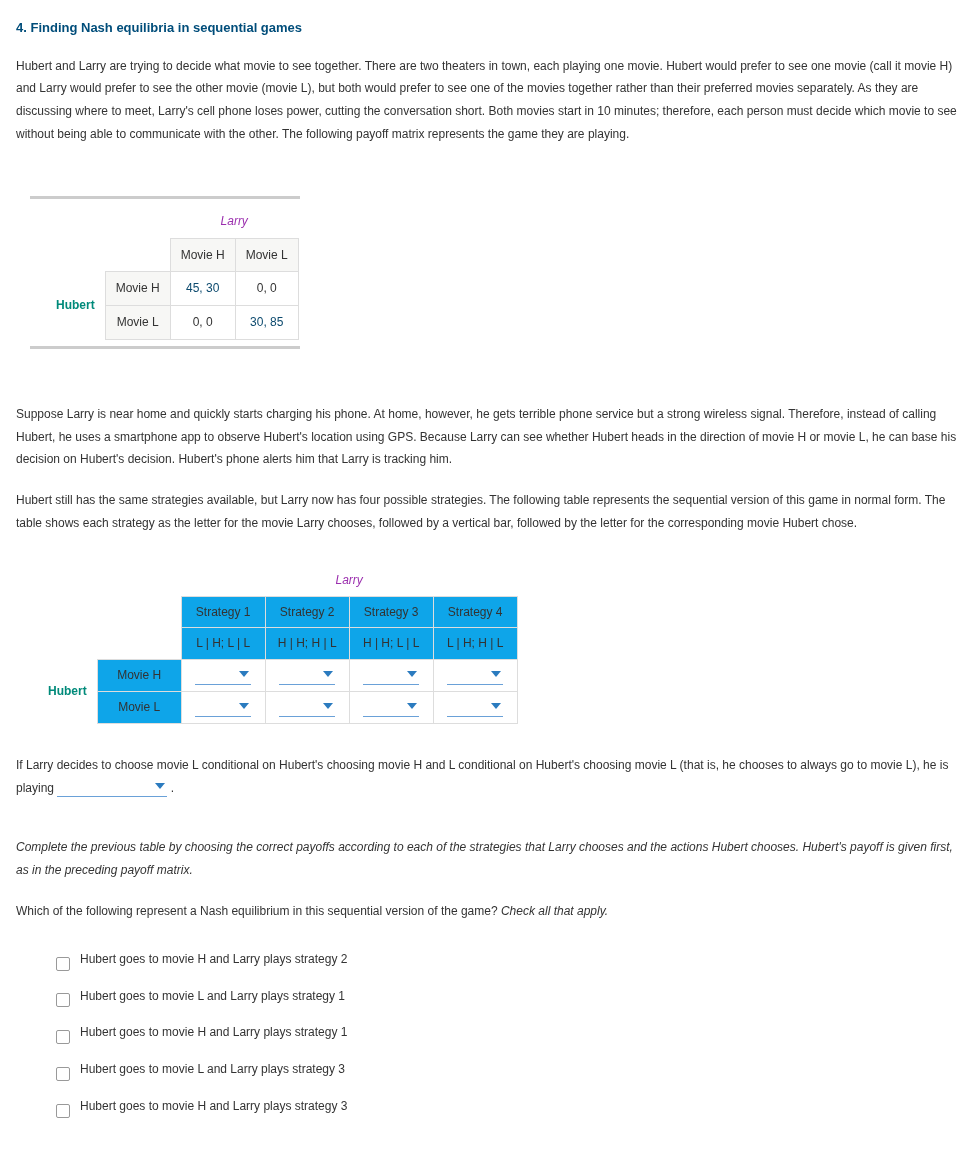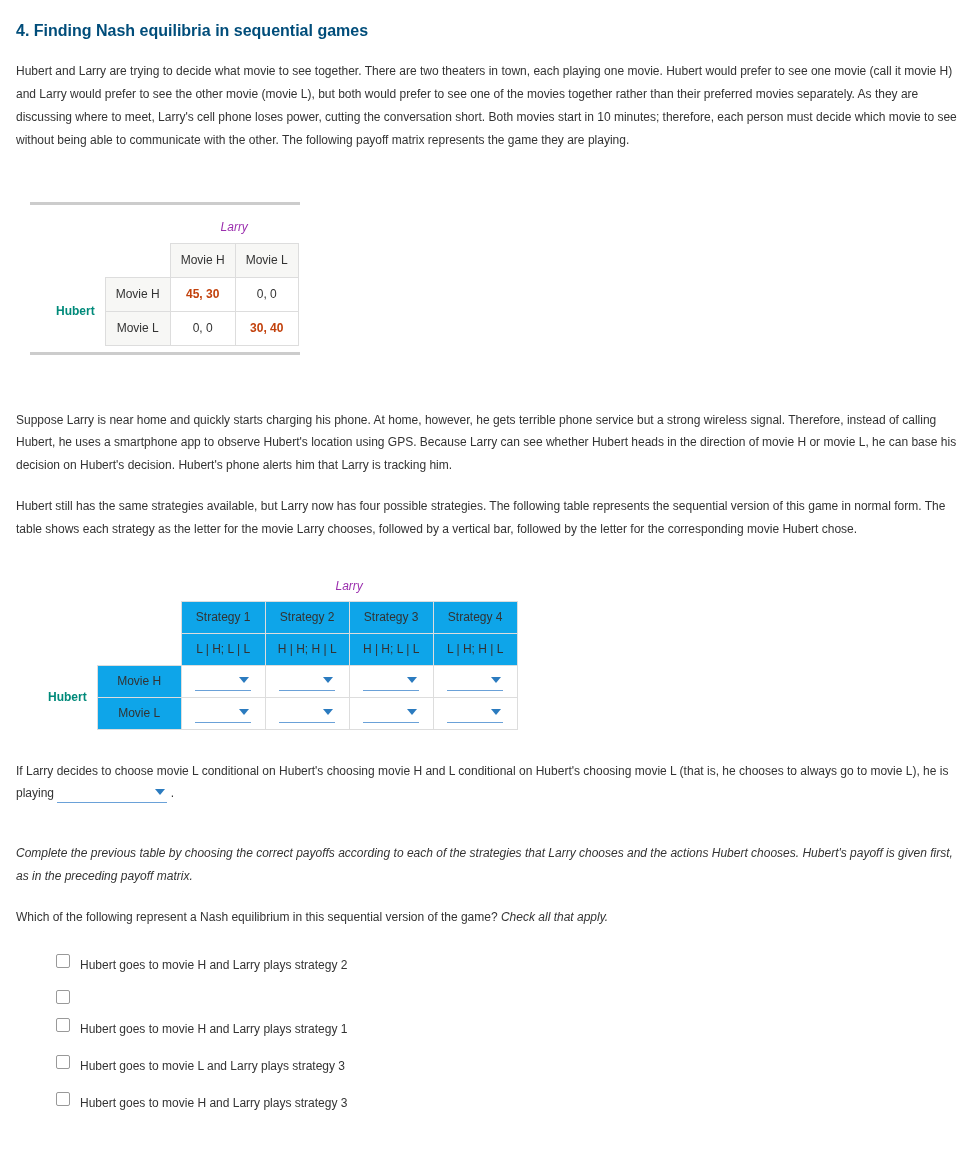--- a/index.html
+++ b/index.html
@@ -8,21 +8,21 @@
     font-size: 12px;
     color: #333;
     margin: 0;
     padding: 16px;
     width: 980px;
     line-height: 1.9;
   }
   .title {
     color: #004d7a;
     font-weight: bold;
-    font-size: 16px;
+    font-size: 13px;
     margin-bottom: 14px;
   }
   .para {
     margin-bottom: 18px;
   }
   .italic { font-style: italic; margin-top: 37px; }
   .matrix-wrap {
     margin: 26px 0 40px 14px;
     display: inline-block;
   }
@@ -40,21 +40,21 @@
     padding: 5px 10px;
     text-align: center;
     font-size: 12px;
     font-weight: normal;
     height: 26px;
   }
   .matrix .noborder { border: none; }
   .matrix .lbl-col { background: #f7f7f5; }
   .larry-label { color: #9b2fae; font-weight: normal; font-style: italic; }
   .hubert-label { color: #008a7a; font-weight: bold; margin-left: 16px; }
-  .payoff-green { color: #c2410c; font-weight: bold; text-align: right; }
+  .payoff-green { color: #0c4a6e; font-weight: normal; text-align: right; }
   .payoff-black { color: #333; }
   .dropdown {
     display: inline-block;
     min-width: 56px;
     border-bottom: 1px solid #6aa1d8;
     height: 18px;
     position: relative;
     vertical-align: middle;
   }
   .dropdown.wide { min-width: 110px; }
@@ -63,21 +63,21 @@
     right: 2px;
     top: 4px;
     width: 0; height: 0;
     border-left: 5px solid transparent;
     border-right: 5px solid transparent;
     border-top: 6px solid #2b7bbf;
   }
   .checks { margin: 18px 0 0 40px; }
   .check-row {
     display: flex;
-    align-items: flex-start;
+    align-items: flex-end;
     gap: 10px;
     padding: 7px 0;
   }
   .check-box {
     width: 14px; height: 14px;
     border: 1px solid #999;
     border-radius: 2px;
     background: #fff;
   }
   .big-table-wrap {
@@ -125,21 +125,21 @@
     </tr>
     <tr>
       <td rowspan="2" class="noborder"><span class="hubert-label">Hubert</span></td>
       <td class="lbl-col">Movie H</td>
       <td><span class="payoff-green">45, 30</span></td>
       <td><span class="payoff-black">0, 0</span></td>
     </tr>
     <tr>
       <td class="lbl-col">Movie L</td>
       <td><span class="payoff-black">0, 0</span></td>
-      <td><span class="payoff-green">30, 40</span></td>
+      <td><span class="payoff-green">30, 85</span></td>
     </tr>
   </tbody>
     </table>
   <div class="hr-bot"></div>
 </div>
 
 <div class="para">Suppose Larry is near home and quickly starts charging his phone. At home, however, he gets terrible phone service but a strong wireless signal. Therefore, instead of calling Hubert, he uses a smartphone app to observe Hubert's location using GPS. Because Larry can see whether Hubert heads in the direction of movie H or movie L, he can base his decision on Hubert's decision. Hubert's phone alerts him that Larry is tracking him.</div>
 <div class="para">Hubert still has the same strategies available, but Larry now has four possible strategies. The following table represents the sequential version of this game in normal form. The table shows each strategy as the letter for the movie Larry chooses, followed by a vertical bar, followed by the letter for the corresponding movie Hubert chose.</div>
 
 <div class="big-table-wrap">
@@ -197,20 +197,21 @@
   <span>Which of the following represent a Nash equilibrium in this sequential version of the game? </span><span class="italic">Check all that apply.</span>
 </div>
 
 <div class="checks">
   <div class="check-row">
     <span class="check-box"></span>
     <span>Hubert goes to movie H and Larry plays strategy 2</span>
   </div>
   <div class="check-row">
     <span class="check-box"></span>
+    <span>Hubert goes to movie L and Larry plays strategy 1</span>
   </div>
   <div class="check-row">
     <span class="check-box"></span>
     <span>Hubert goes to movie H and Larry plays strategy 1</span>
   </div>
   <div class="check-row">
     <span class="check-box"></span>
     <span>Hubert goes to movie L and Larry plays strategy 3</span>
   </div>
   <div class="check-row">

